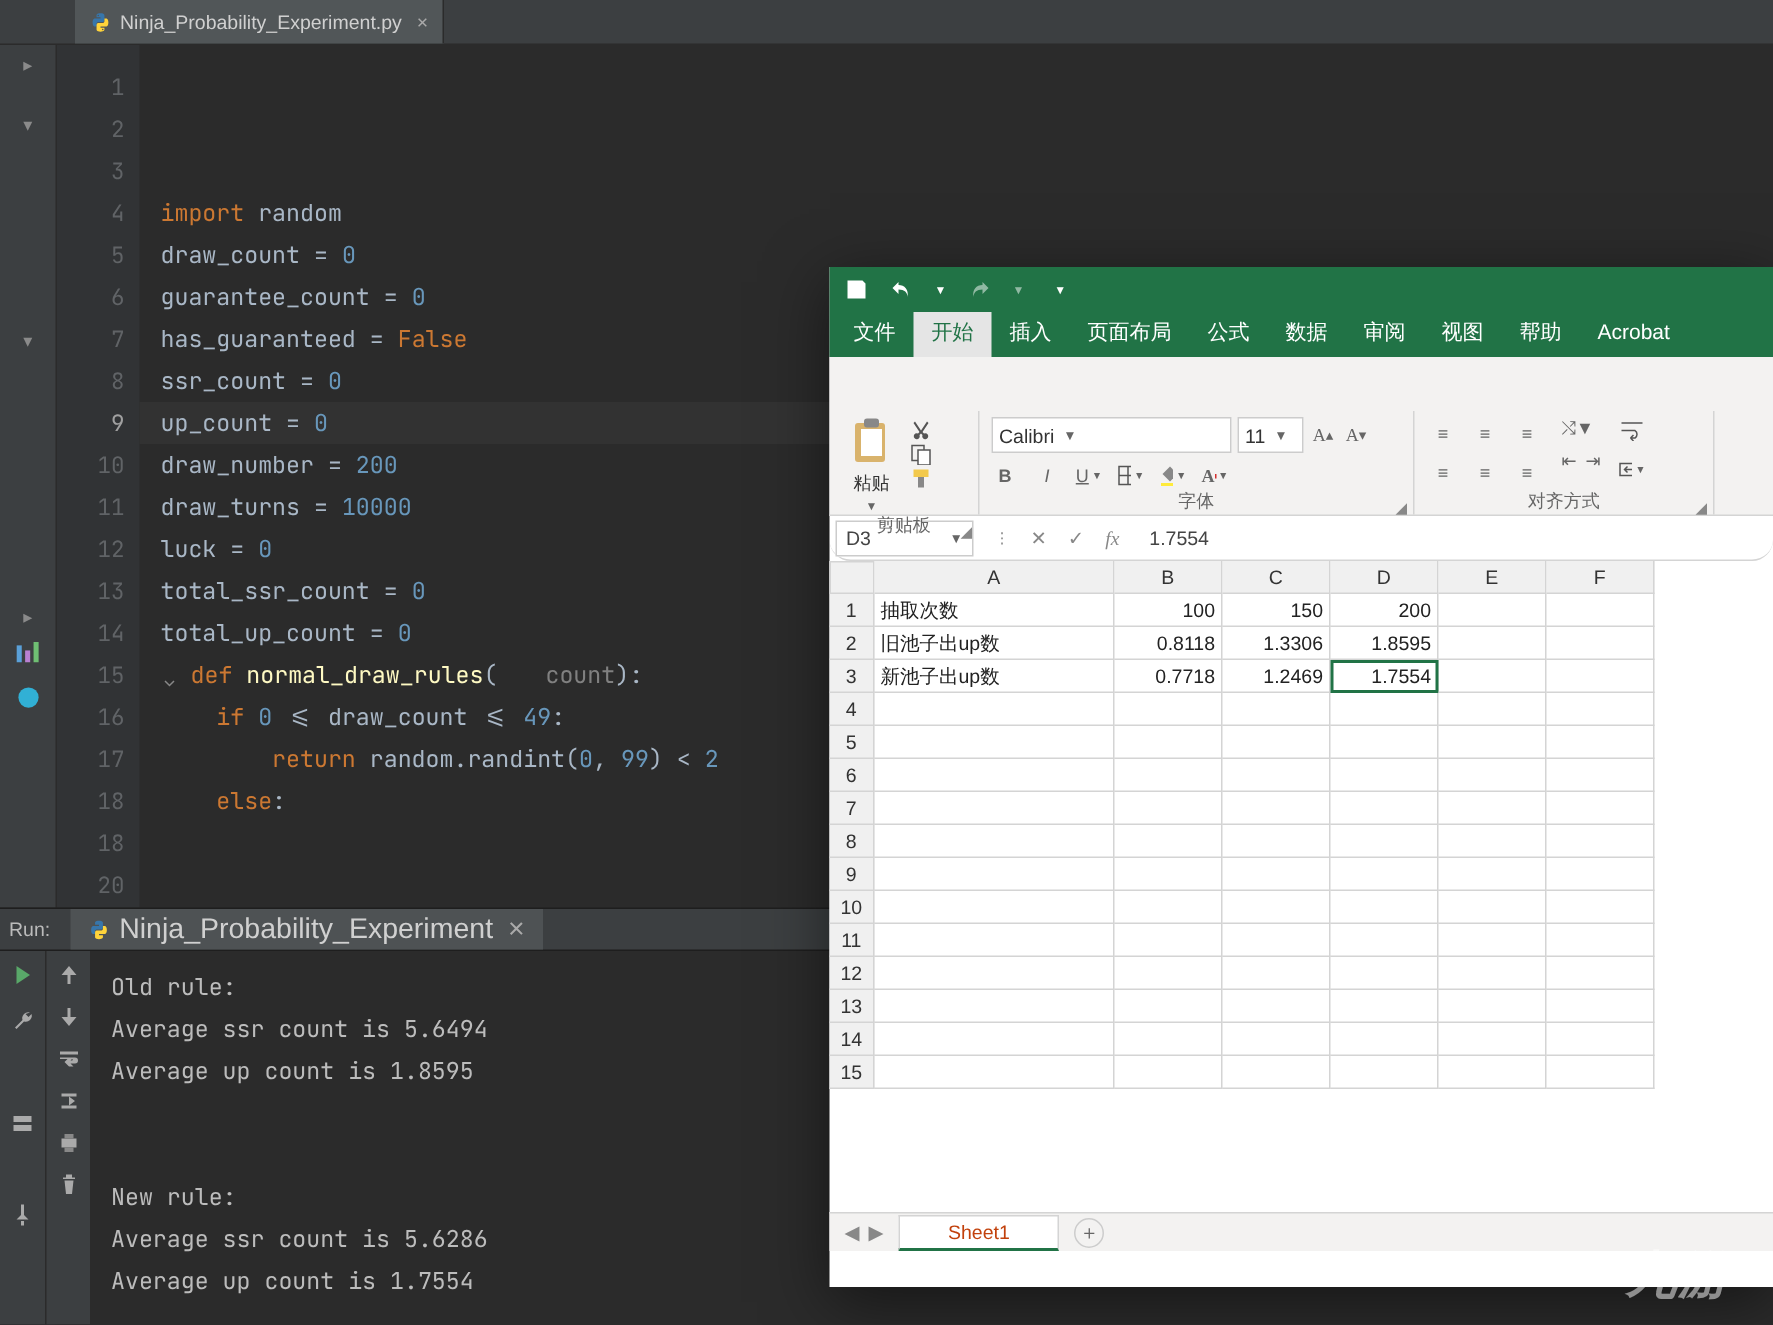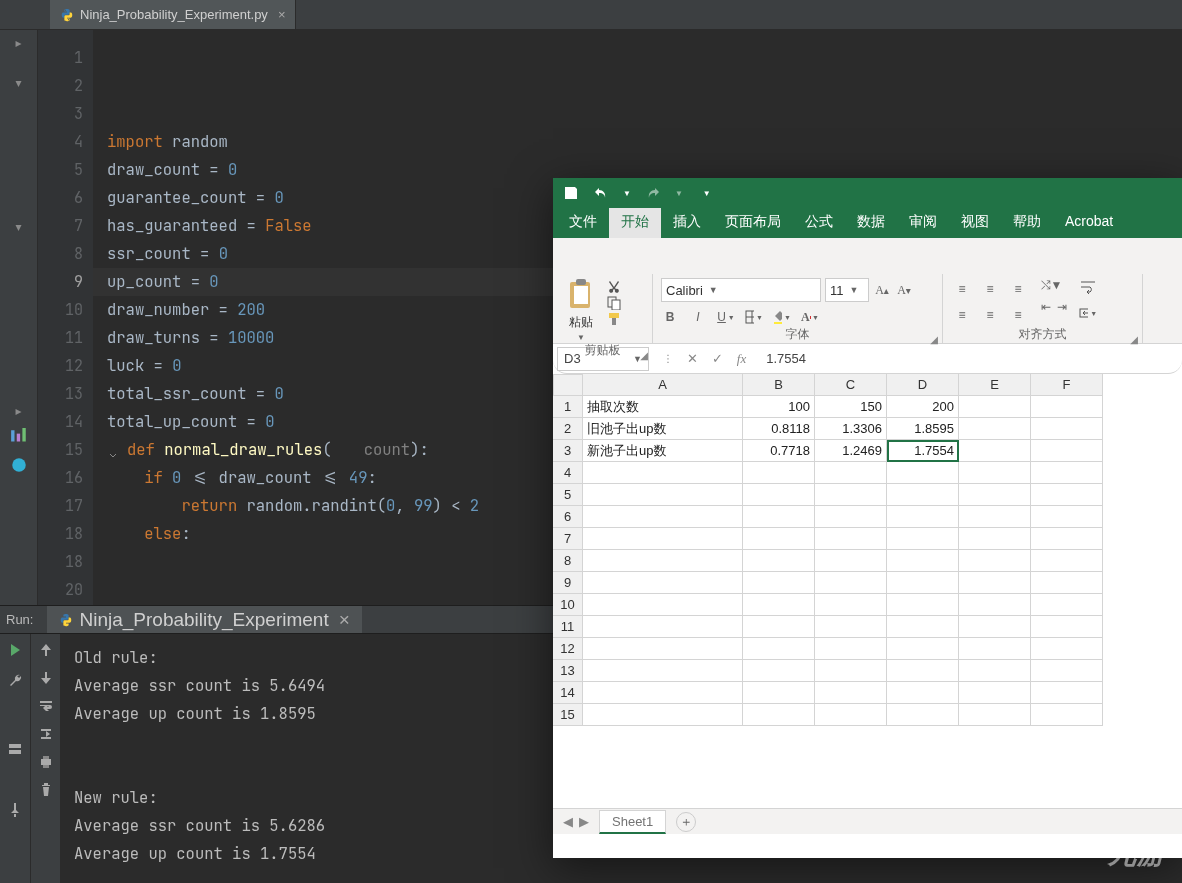--- a/index.html
+++ b/index.html
@@ -184,36 +184,36 @@
 .xl-cell.wA { width: 160px; }
 .xl-cell.sel { outline: 2px solid #217346; outline-offset: -2px; }
 
 .xl-tabs {
   position: absolute; bottom: 24px; left: 0; right: 0; height: 26px;
   border-top: 1px solid #d4d4d4; display: flex; align-items: center;
   background: #f3f2f1; padding-left: 10px; gap: 10px; font-size: 13px;
 }
 .xl-nav-arrows { color: #888; display: flex; gap: 6px; }
 .xl-sheet-tab {
-  padding: 3px 12px; background: #fff; border: 1px solid #d4d4d4;
-  border-bottom: 2px solid #217346; color: #737373;
+  padding: 3px 32px; background: #fff; border: 1px solid #d4d4d4;
+  border-bottom: 2px solid #217346; color: #c2410c;
 }
 .xl-sheet-add { width: 20px; height: 20px; border: 1px solid #ccc; border-radius: 50%;
   display: flex; align-items: center; justify-content: center; color: #666; }
 
 .xl-status {
   position: absolute; bottom: 0; left: 0; right: 0; height: 24px;
   background: #f3f2f1; border-top: 1px solid #d4d4d4;
   display: flex; align-items: center; padding: 0 10px; font-size: 12px; color: #555; gap: 14px;
 }
 
 
 .wmark {
-  position: absolute; right: 16px; bottom: 10px;
-  color: rgba(255,255,255,.5); font-size: 28px; font-style: italic; font-weight: bold;
+  position: absolute; right: 28px; bottom: 10px;
+  color: rgba(255,255,255,.5); font-size: 34px; font-style: italic; font-weight: bold;
   letter-spacing: 1px;
   margin-top: 32px;
 }
 </style>
 </head>
 <body>
 
 <div class="ide">
 
   <div class="ide-tabbar">

